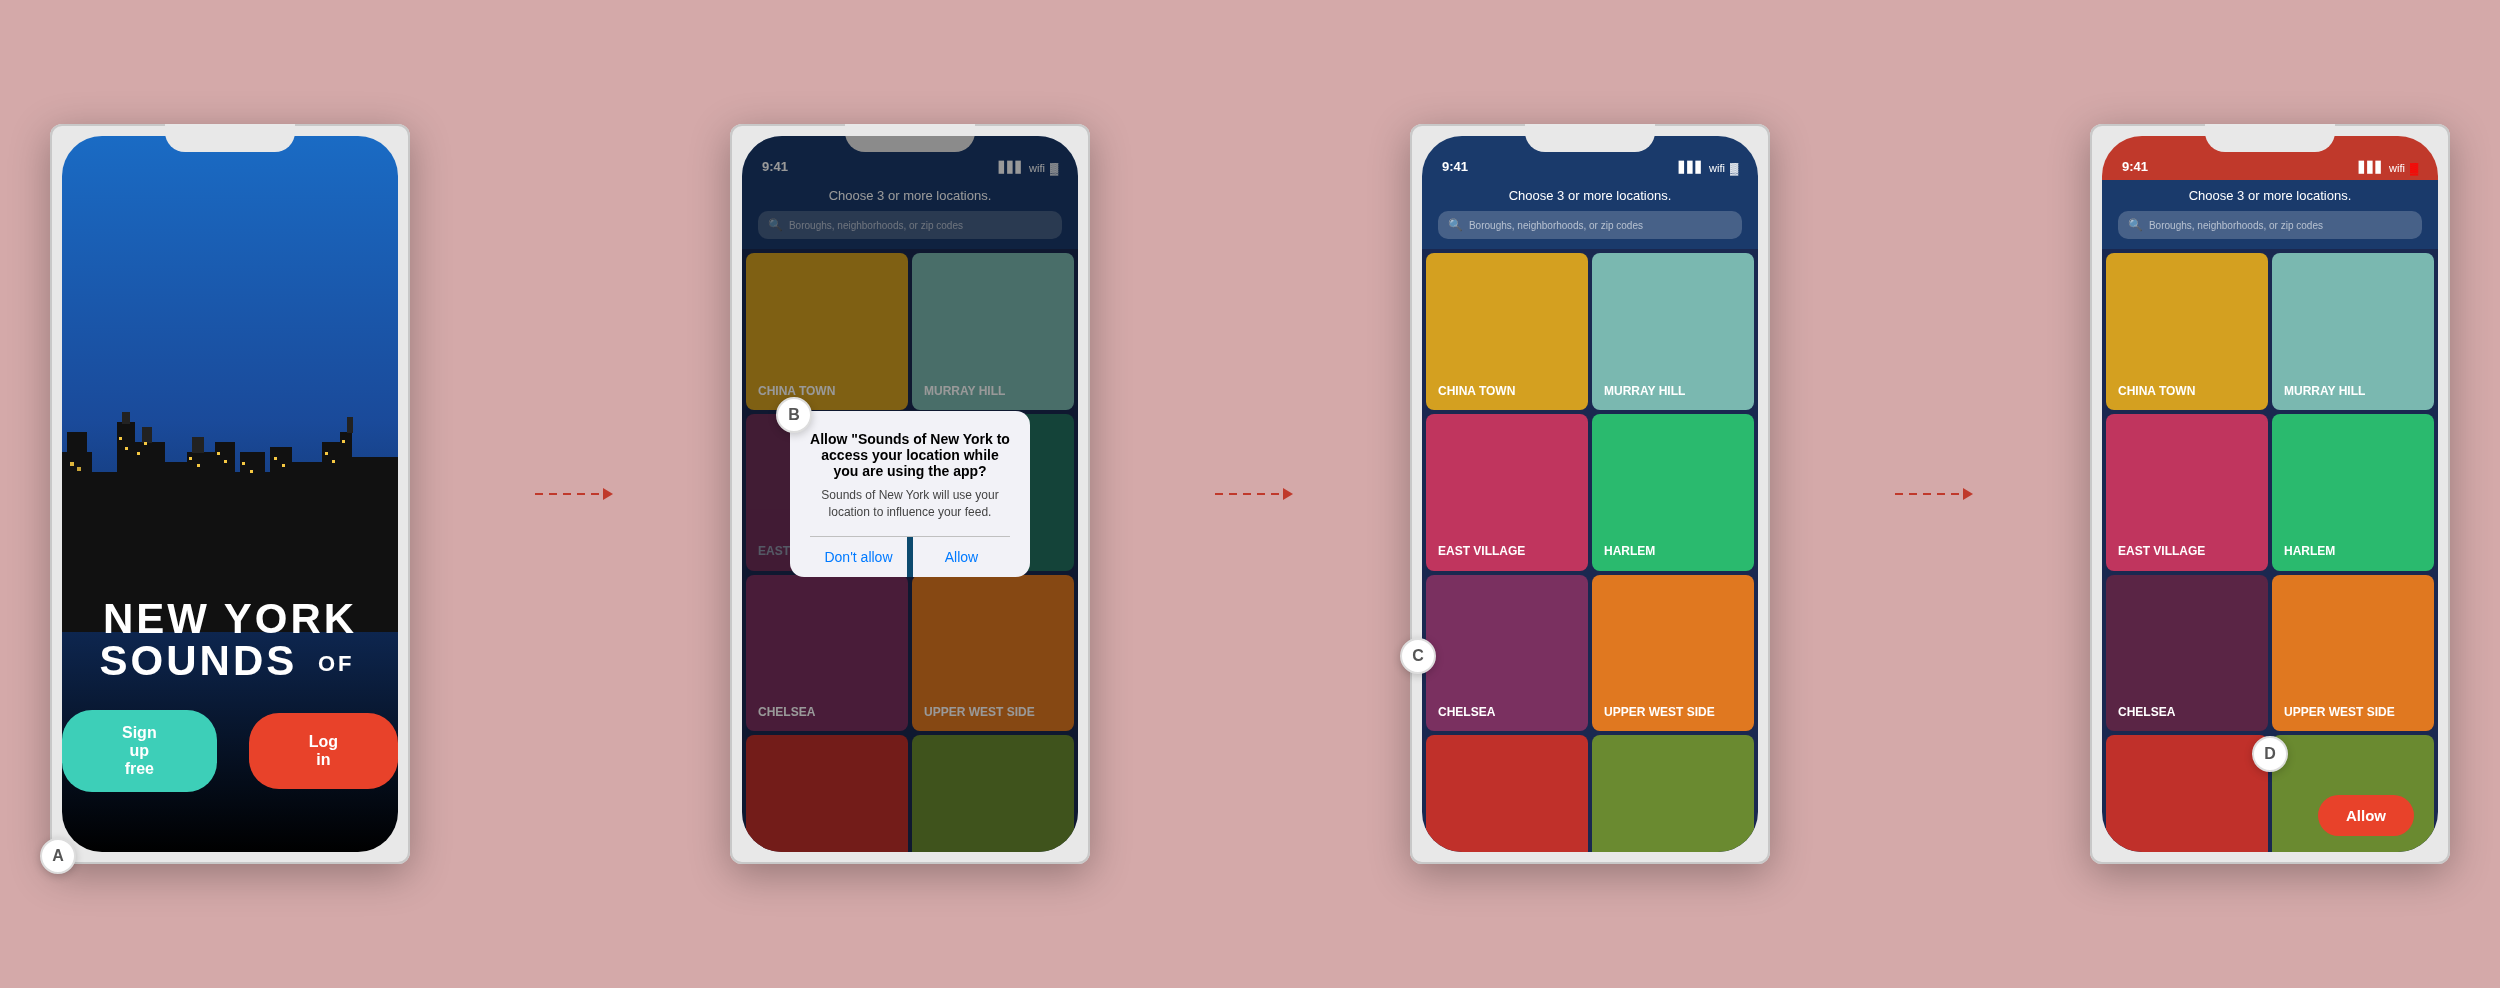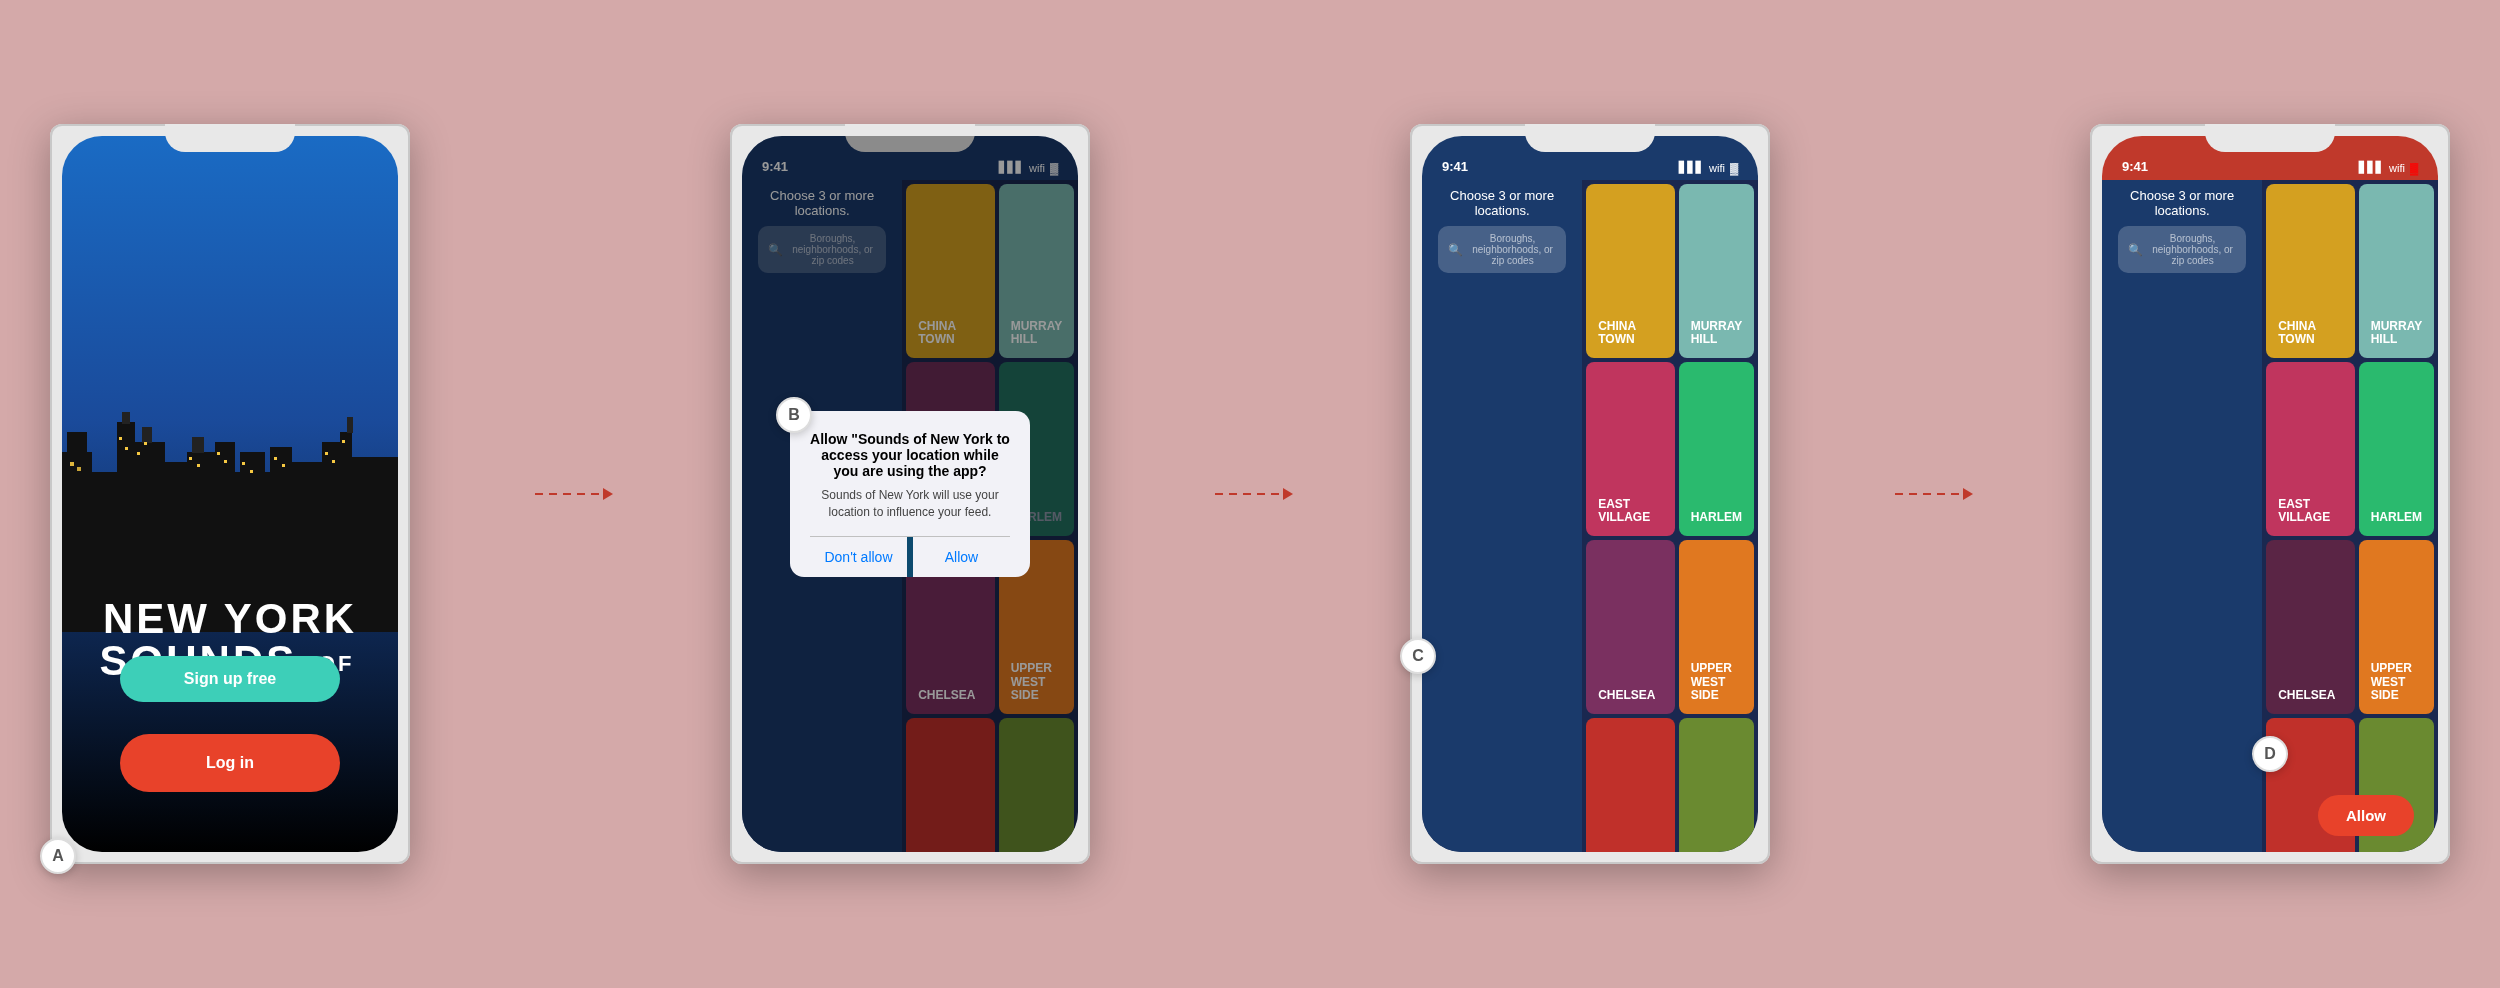--- a/index.html
+++ b/index.html
@@ -129,21 +129,20 @@
       position: absolute;
       bottom: 170px;
       left: 0; right: 0;
       text-align: center;
     }
     .splash-buttons {
       position: absolute;
       bottom: 60px;
       left: 0; right: 0;
       display: flex;
-      flex-direction: column;
       align-items: center;
       gap: 32px;
     }
     .btn-signup {
       background: #3dcfb8;
       color: #fff;
       border: none;
       border-radius: 30px;
       padding: 14px 60px;
       font-size: 16px;
@@ -162,21 +161,21 @@
       cursor: pointer;
       width: 220px;
     }
 
     
     .screen-location {
       width: 100%;
       height: 100%;
       background: #1a2850;
       display: flex;
-      flex-direction: row;
+      flex-direction: column;
     }
     .loc-header {
       background: #1a3a6b;
       padding: 8px 16px 10px;
       text-align: center;
     }
     .loc-title {
       color: #fff;
       font-size: 13px;
       font-weight: 400;

